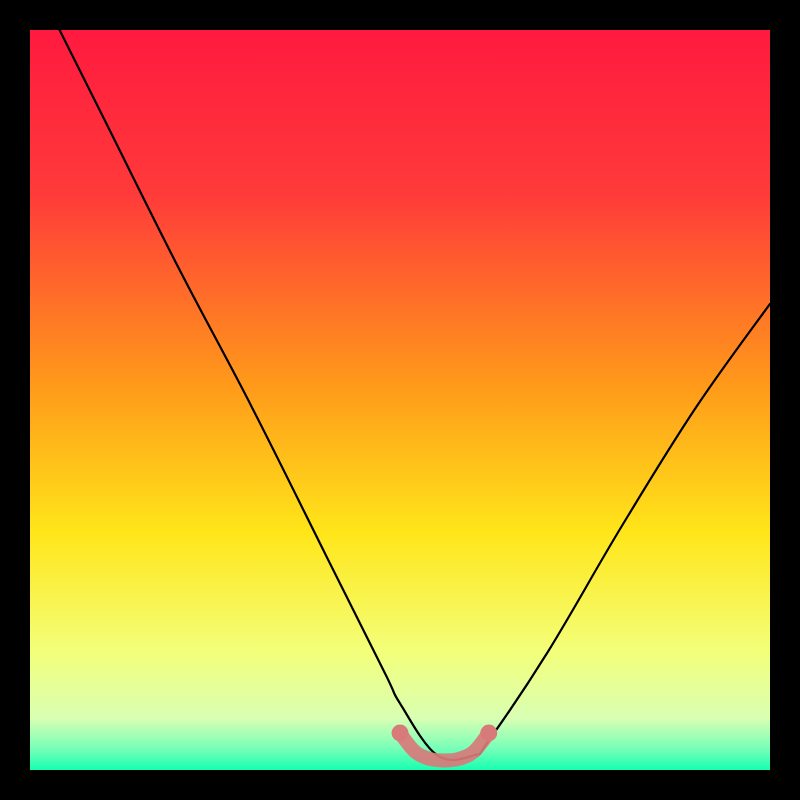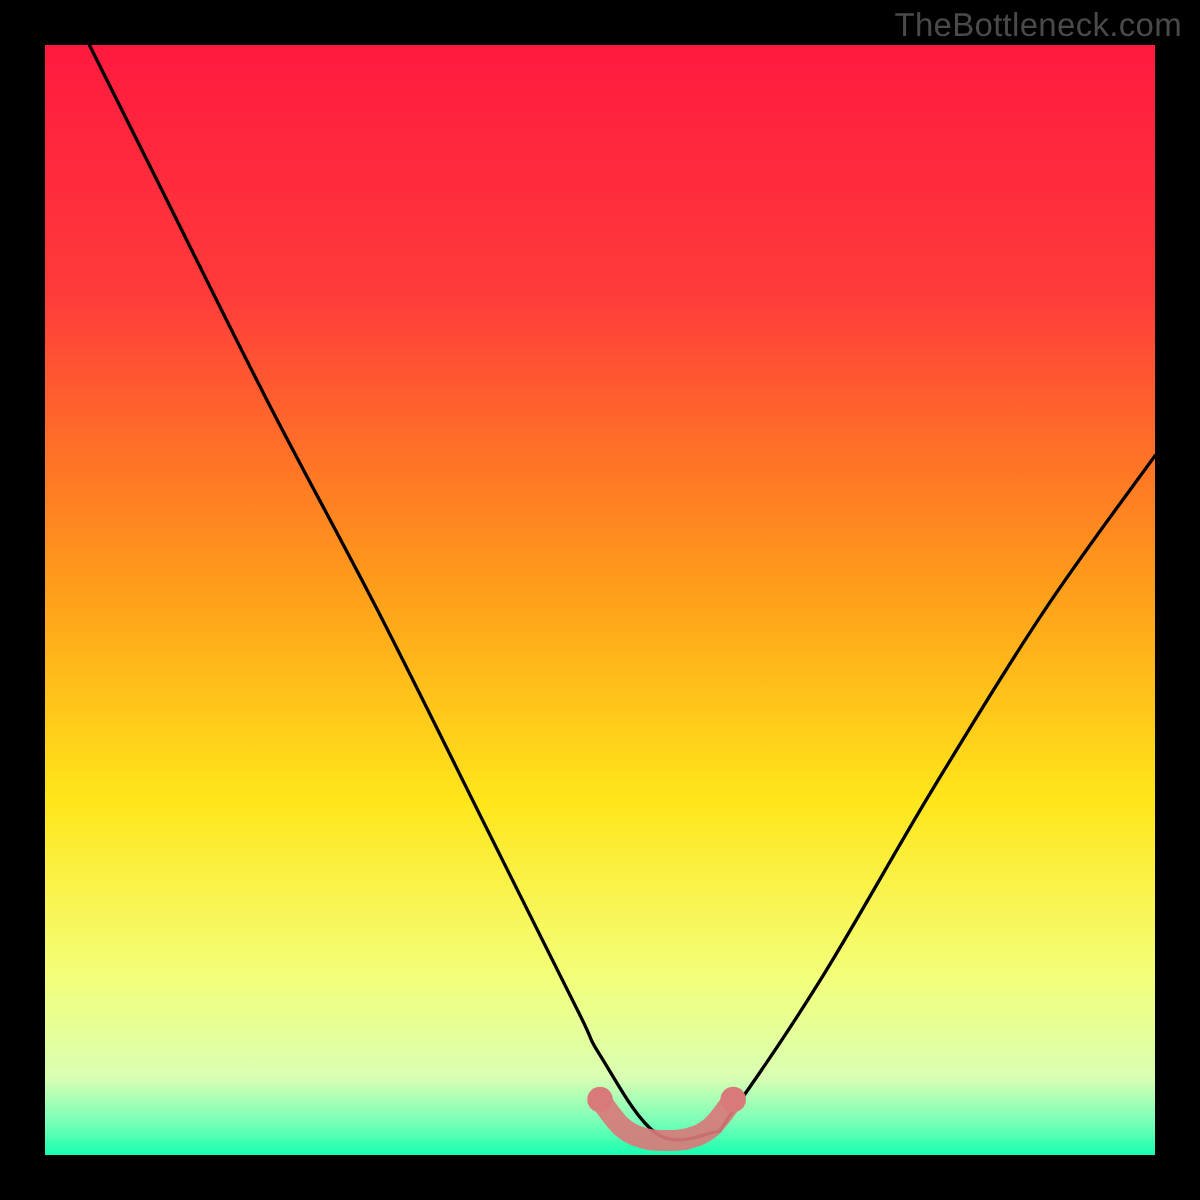--- a/index.html
+++ b/index.html
@@ -43,21 +43,20 @@
   svg.curve {
     position: absolute;
     inset: 0;
   }
 </style>
 </head>
 <body>
 
 <div class="frame">
 
-  <div class="watermark">TheBottleneck.com</div>
 
   <div class="plot">
     <svg class="grad" viewBox="0 0 740 740" preserveAspectRatio="none">
       <defs>
         <linearGradient id="bg" x1="0" y1="0" x2="0" y2="1">
             <stop offset="0%" stop-color="#ff1a3f"></stop>
             <stop offset="22%" stop-color="#ff3a3a"></stop>
             <stop offset="48%" stop-color="#ff9a1a"></stop>
             <stop offset="68%" stop-color="#ffe61a"></stop>
             <stop offset="84%" stop-color="#f3ff7a"></stop>

